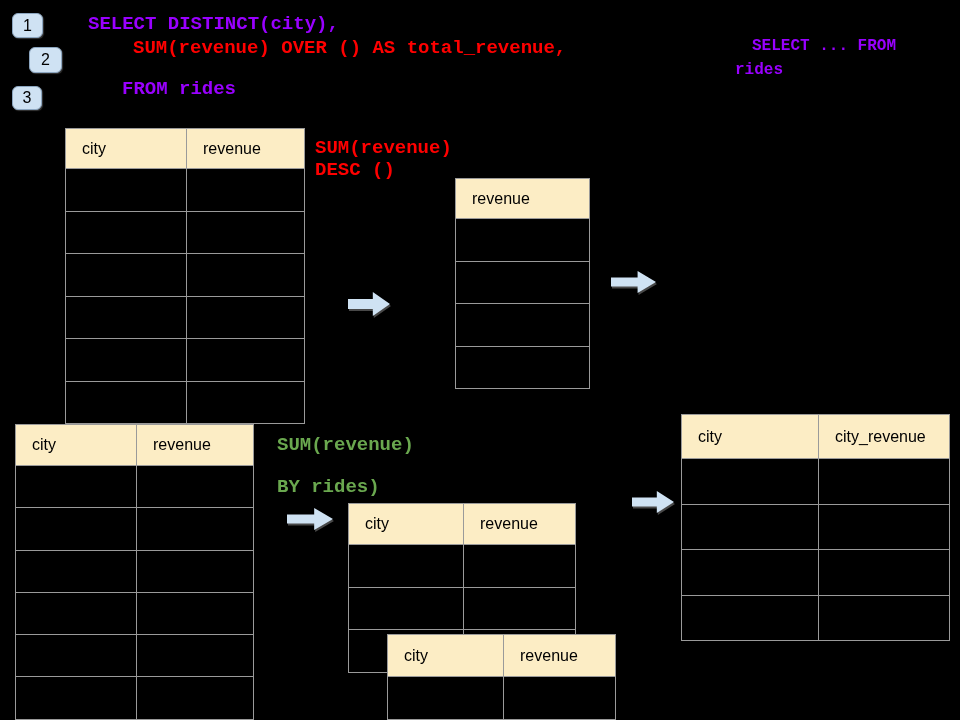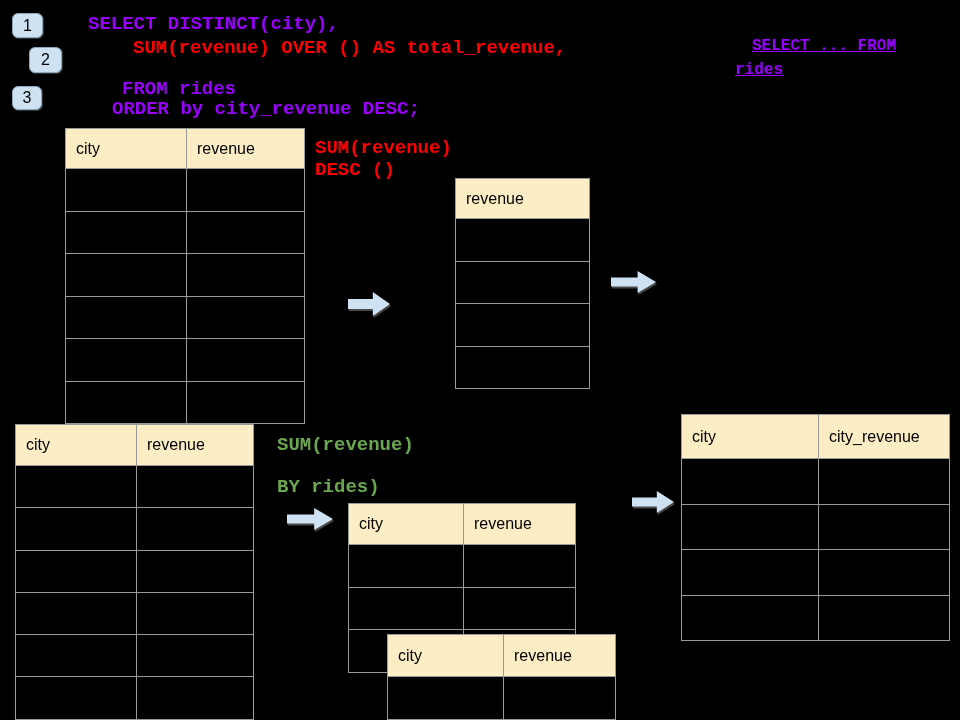--- a/index.html
+++ b/index.html
@@ -7,36 +7,36 @@
     position:relative;width:960px;height:720px;overflow:hidden;
     background:var(--background,#000);
     font-family:"Liberation Sans",sans-serif;
   }
   
   .code{
     position:absolute;white-space:pre;
     font-family:"Liberation Mono","DejaVu Sans Mono",monospace;
     font-weight:bold;font-size:19px;line-height:21px;
   }
-  .code.small{font-size:16px;line-height:24px;text-decoration:underline;}
+  .code.small{font-size:16px;line-height:24px;}
   [data-color="purple"]{color:var(--purple)}
   [data-color="red"]{color:var(--red)}
   [data-color="green"]{color:var(--green)}
   
   .badge{
     position:absolute;display:flex;align-items:center;justify-content:center;
     background:var(--badge-bg);border:1px solid var(--badge-border);
     border-radius:6px;color:#000;font-size:16px;
     box-shadow:1px 1px 1px rgba(90,90,90,.6);
   }
   
   .tbl{position:absolute;border:1px solid var(--table-border);box-sizing:border-box;}
   .thead{display:grid;background:var(--table-header-bg);}
   .th{
-    display:flex;align-items:center;padding-left:10px;
+    display:flex;align-items:center;padding-left:16px;
     color:#000;font-size:16px;overflow:hidden;
   }
   .th + .th{border-left:1px solid var(--table-border);}
   .tr{display:grid;border-top:1px solid var(--table-border);}
   .td + .td{border-left:1px solid var(--table-border);}
   .t1{left:65px;top:128px;width:240px;}
   .t1 .thead{height:39px;grid-template-columns:120px 1fr;}
   .t1 .tr{height:41.5px;grid-template-columns:120px 1fr;}
   .t2{left:455px;top:178px;width:135px;}
   .t2 .thead{height:39px;grid-template-columns:1fr;}
@@ -62,21 +62,20 @@
 
 <div class="stage">
 
   <div class="badge" style="left:12px;top:13px;width:29px;height:23px">1</div>
   <div class="badge" style="left:29px;top:47px;width:31px;height:24px">2</div>
   <div class="badge" style="left:12px;top:86px;width:28px;height:22px">3</div>
 
   <div class="code" style="left:88px;top:14px" data-color="purple">SELECT DISTINCT(city),</div>
   <div class="code" style="left:133px;top:38px" data-color="red">SUM(revenue) OVER () AS total_revenue,</div>
   <div class="code" style="left:122px;top:79px" data-color="purple">FROM rides</div>
-  <div class="code" style="left:112px;top:99px" data-color="purple">ORDER by city_revenue DESC;</div>
 
   <div class="code small" style="left:752px;top:34px" data-color="purple">SELECT ... FROM</div>
   <div class="code small" style="left:735px;top:58px" data-color="purple">rides</div>
 
   <div class="code" style="left:315px;top:138px" data-color="red">SUM(revenue)</div>
   <div class="code" style="left:315px;top:160px" data-color="red">DESC ()</div>
 
   <div class="code" style="left:277px;top:435px" data-color="green">SUM(revenue)</div>
   <div class="code" style="left:277px;top:477px" data-color="green">BY rides)</div>
 

